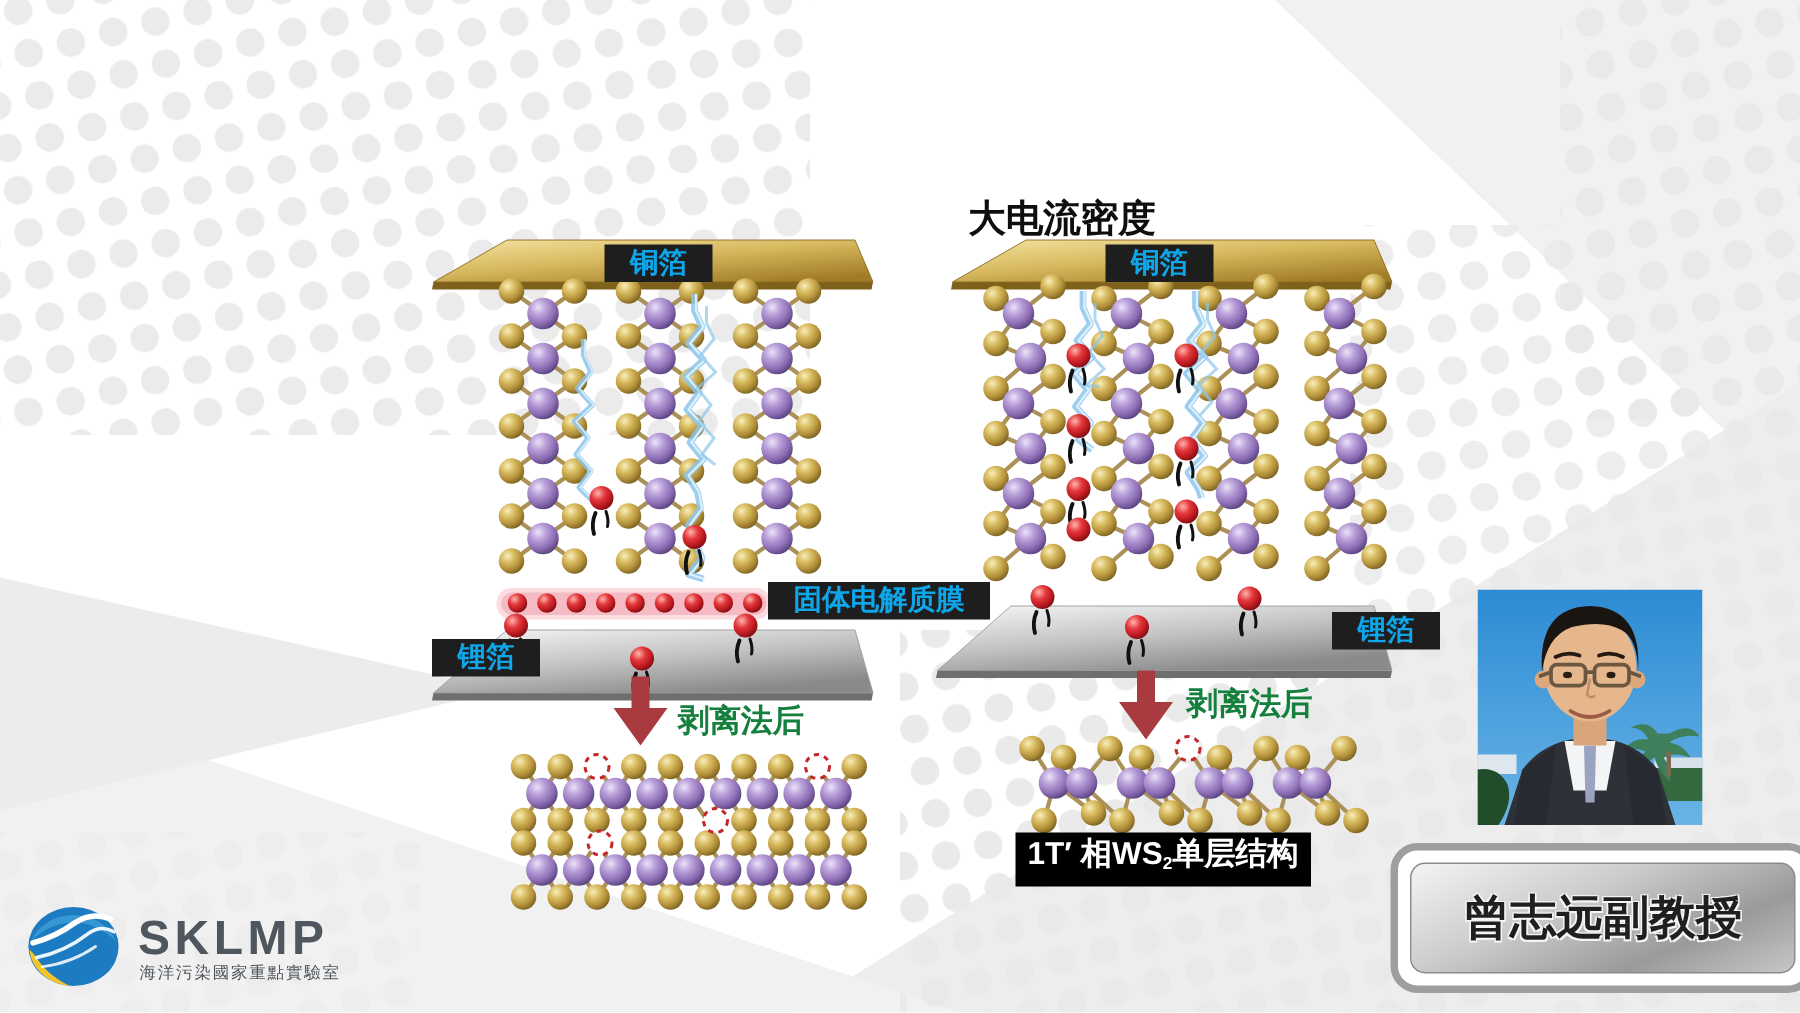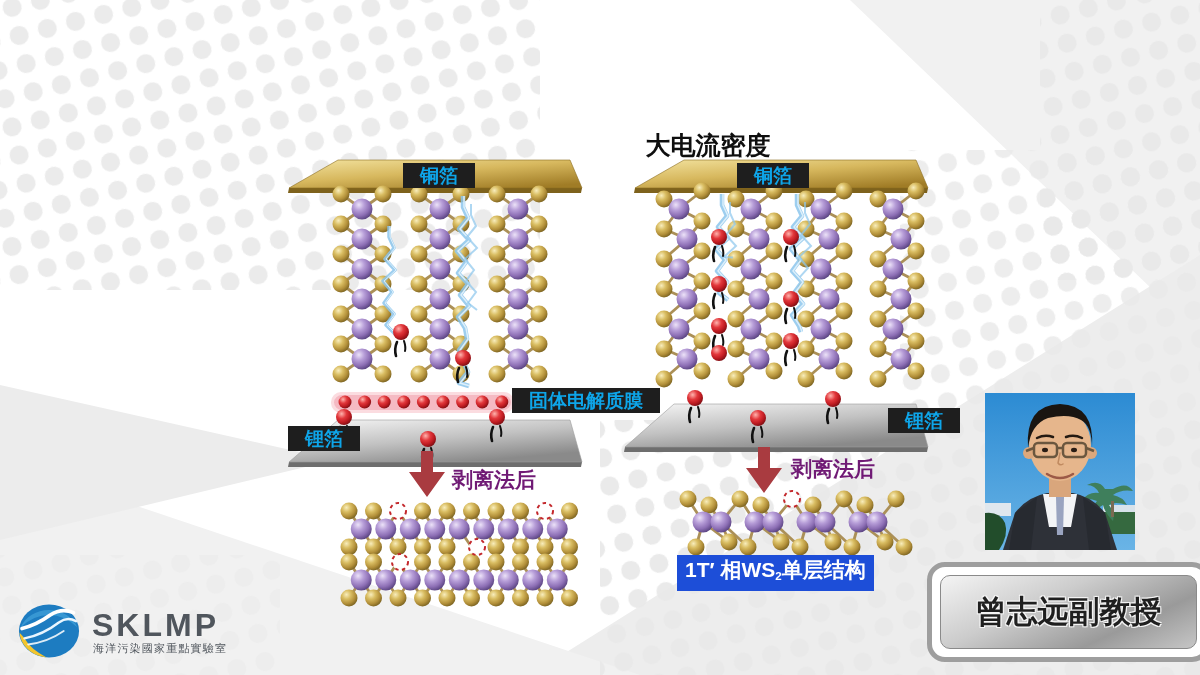--- a/index.html
+++ b/index.html
@@ -6,22 +6,22 @@
   .stage{position:relative;width:1200px;height:675px;overflow:hidden;background:#fff;
          font-family:"Liberation Sans","DejaVu Sans",sans-serif;}
   .abs{position:absolute;}
   svg{display:block;}
   .title-block{left:165px;top:10px;width:800px;text-align:center;color:#9c3a3e;font-weight:800;}
   .title-line1{font-size:41px;line-height:48px;letter-spacing:1px;}
   .title-line2{font-size:40px;line-height:46px;letter-spacing:1px;}
   .sub{font-size:0.55em;vertical-align:-0.3em;font-weight:800;}
   .hdr{top:129px;width:200px;text-align:center;font-size:25px;font-weight:800;color:#0e0e0e;}
   .tag{background:#1e1e1e;color:#0ea5e9;font-size:19px;font-weight:700;padding:1px 17px;line-height:23px;white-space:nowrap;}
-  .exf{color:#701a75;font-size:21px;font-weight:800;white-space:nowrap;text-align:center;}
-  .bar{background:#1d4ed8;color:#fff;font-size:21px;font-weight:700;padding:2px 8px;line-height:25px;white-space:nowrap;}
+  .exf{color:#15803d;font-size:21px;font-weight:800;white-space:nowrap;text-align:center;}
+  .bar{background:#000000;color:#fff;font-size:21px;font-weight:700;padding:2px 8px;line-height:25px;white-space:nowrap;}
   .logo-text{left:92px;top:607px;font-size:32px;font-weight:800;color:#50565d;letter-spacing:3px;}
   .logo-sub{left:93px;top:641px;font-size:11px;font-weight:400;color:#50565d;letter-spacing:1.2px;white-space:nowrap;}
   .plate-outer{left:927px;top:562px;width:283px;height:100px;box-sizing:border-box;background:#fff;
                border:5px solid #9e9e9e;border-radius:18px;padding:8px;}
   .plate-inner{width:100%;height:100%;box-sizing:border-box;border:1px solid #8a8a8a;border-radius:10px;
                background:linear-gradient(155deg,#f4f4f4 0%,#cccccc 38%,#9a9a9a 72%,#c6c6c6 100%);
                display:flex;align-items:center;justify-content:center;}
   .plate-name{font-size:31px;font-weight:800;color:#1f1f1f;
               text-shadow:1px 1px 0 #f5f5f5,-1px -1px 0 #f5f5f5,1px -1px 0 #f5f5f5,-1px 1px 0 #f5f5f5;}
 </style>

